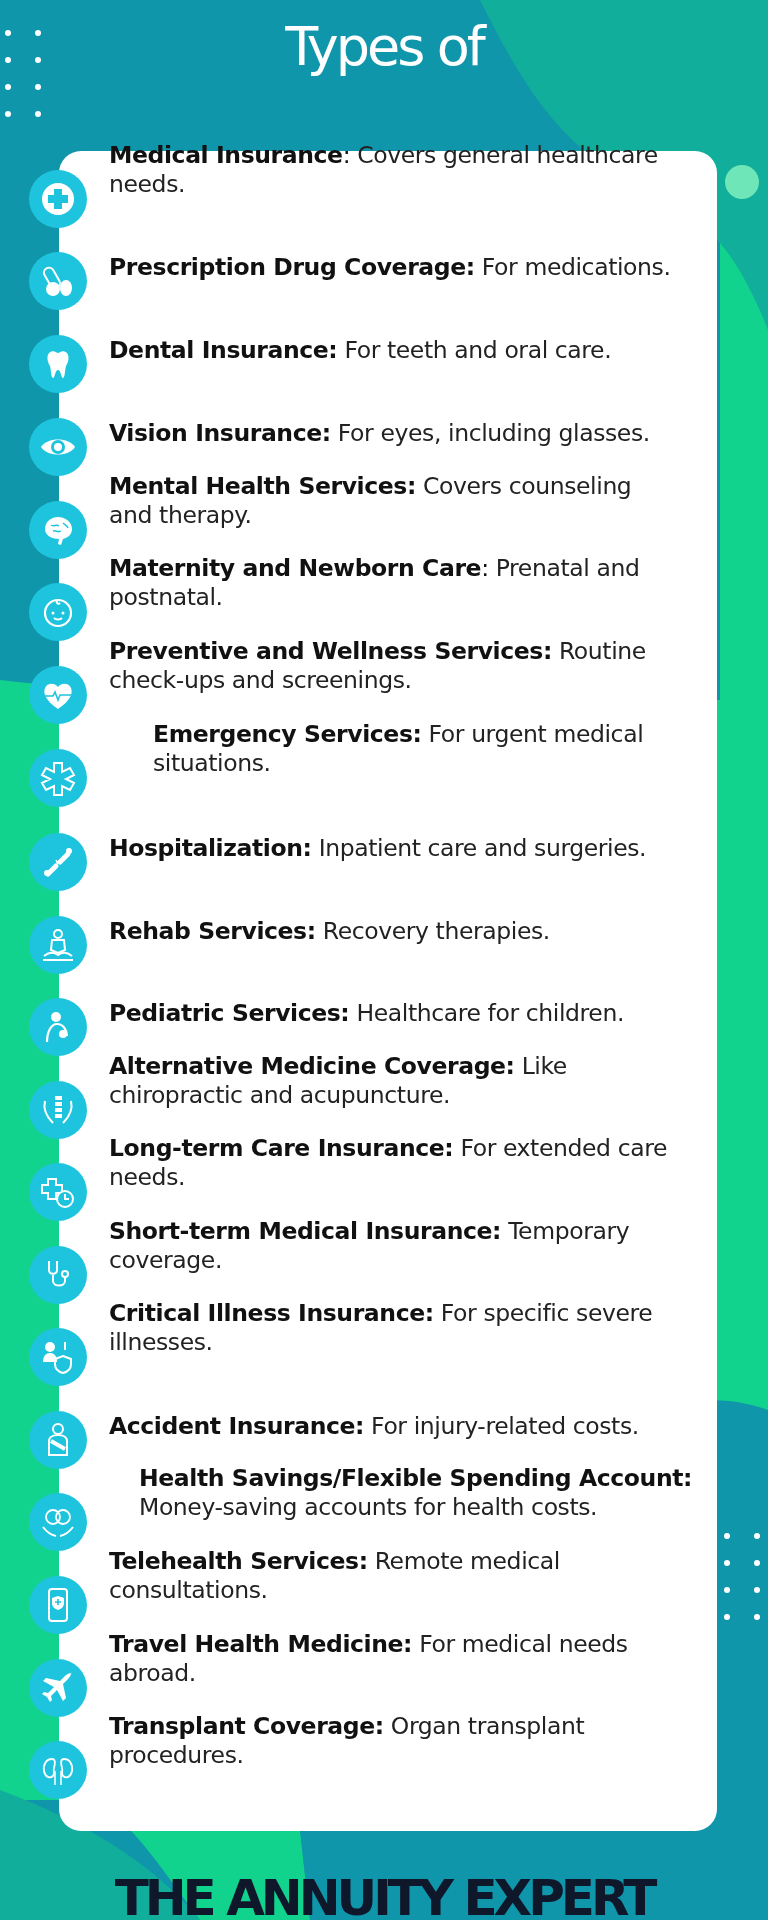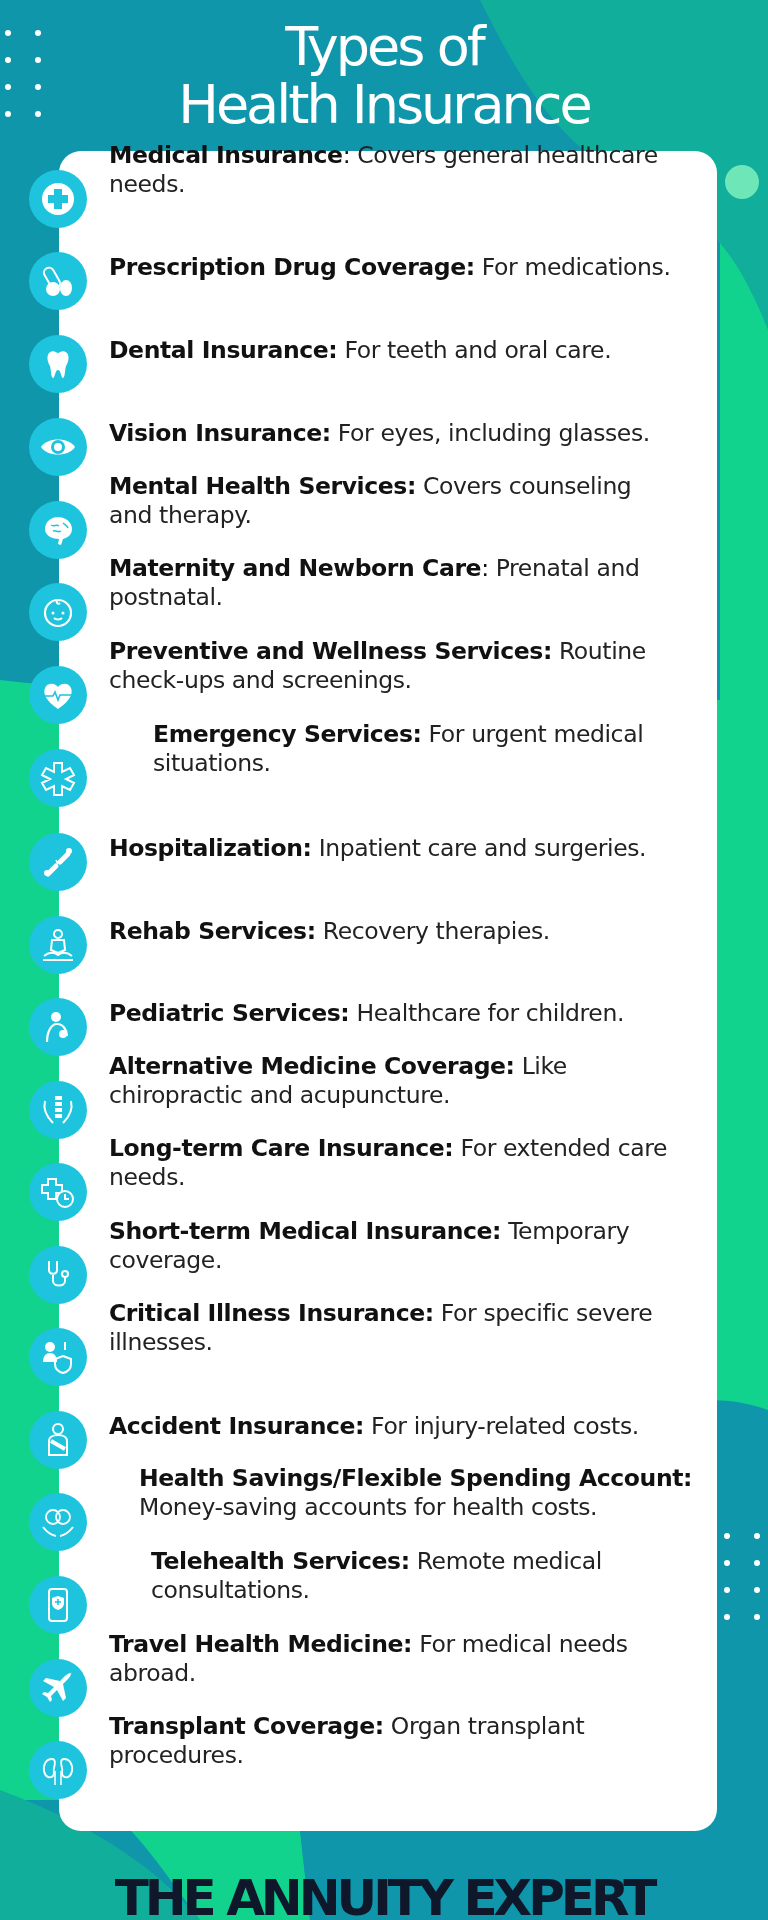--- a/index.html
+++ b/index.html
@@ -52,21 +52,20 @@
     <span></span>
     <span></span>
     <span></span>
     <span></span>
     <span></span>
     <span></span>
 </div>
 
 <div class="title">
   <div class="l1">Types of</div>
-  <div class="l2">Health Insurance</div>
 </div>
 
 <div class="card"></div>
 
 <div id="list">
     <div class="item" style="top: 199px;">
       <div class="icon" style="top:-29px;">
         <svg viewBox="0 0 38 38">
           <circle cx="19" cy="19" r="16" fill="#fff"></circle>
           <path d="M15 9h8v6h6v8h-6v6h-8v-6H9v-8h6z" fill="#1ec4dd"></path>
@@ -236,21 +235,21 @@
       <div class="text" style="transform:translateY(-50%);margin-left:30px;"><b>Health Savings/Flexible Spending Account:</b><span></span><span class="desc"> Money-saving accounts for health costs.</span></div>
     </div>
     <div class="item" style="top: 1605px;">
       <div class="icon" style="top:-29px;">
         <svg viewBox="0 0 38 38">
           <rect x="10" y="3" width="18" height="32" rx="3" fill="none" stroke="#fff" stroke-width="2"></rect>
           <path d="M19 10l6 2v5c0 4-3 6-6 7-3-1-6-3-6-7v-5z" fill="#fff"></path>
           <path d="M19 13v6m-3-3h6" stroke="#1ec4dd" stroke-width="1.6"></path>
         </svg>
       </div>
-      <div class="text" style="transform:translateY(-50%);margin-left:42px;"><b>Telehealth Services:</b><span></span><span class="desc"> Remote medical consultations.</span></div>
+      <div class="text" style="transform:translateY(-50%);"><b>Telehealth Services:</b><span></span><span class="desc"> Remote medical consultations.</span></div>
     </div>
     <div class="item" style="top: 1688px;">
       <div class="icon" style="top:-29px;">
         <svg viewBox="0 0 38 38">
           <path d="M33 5c-2-2-5 0-7 2l-5 5-14-3-3 3 11 6-6 6-4-1-2 2 5 3 3 5 2-2-1-4 6-6 6 11 3-3-3-14 5-5c2-2 4-5 2-7z" fill="#fff"></path>
         </svg>
       </div>
       <div class="text" style="transform:translateY(-50%);"><b>Travel Health Medicine:</b><span></span><span class="desc"> For medical needs abroad.</span></div>
     </div>
     <div class="item" style="top: 1770px;">

